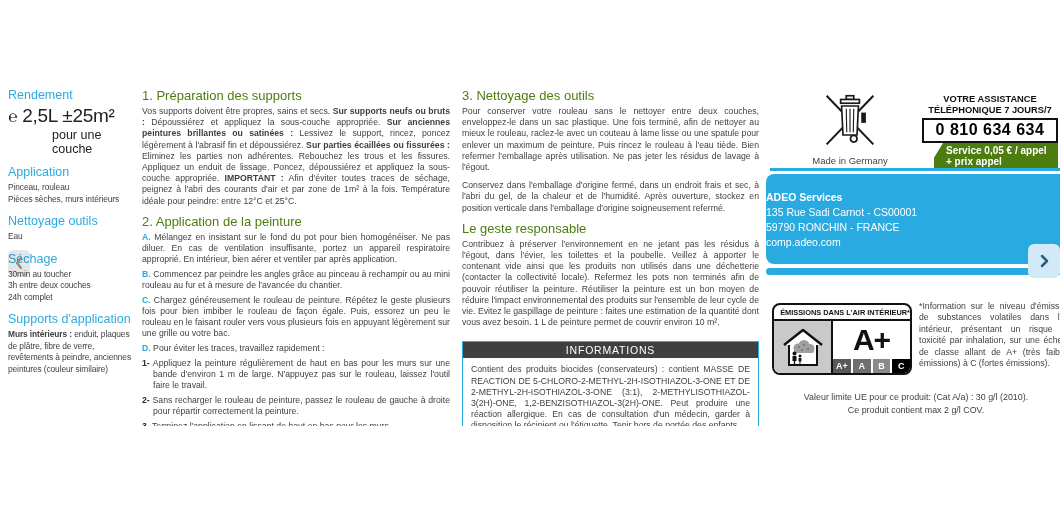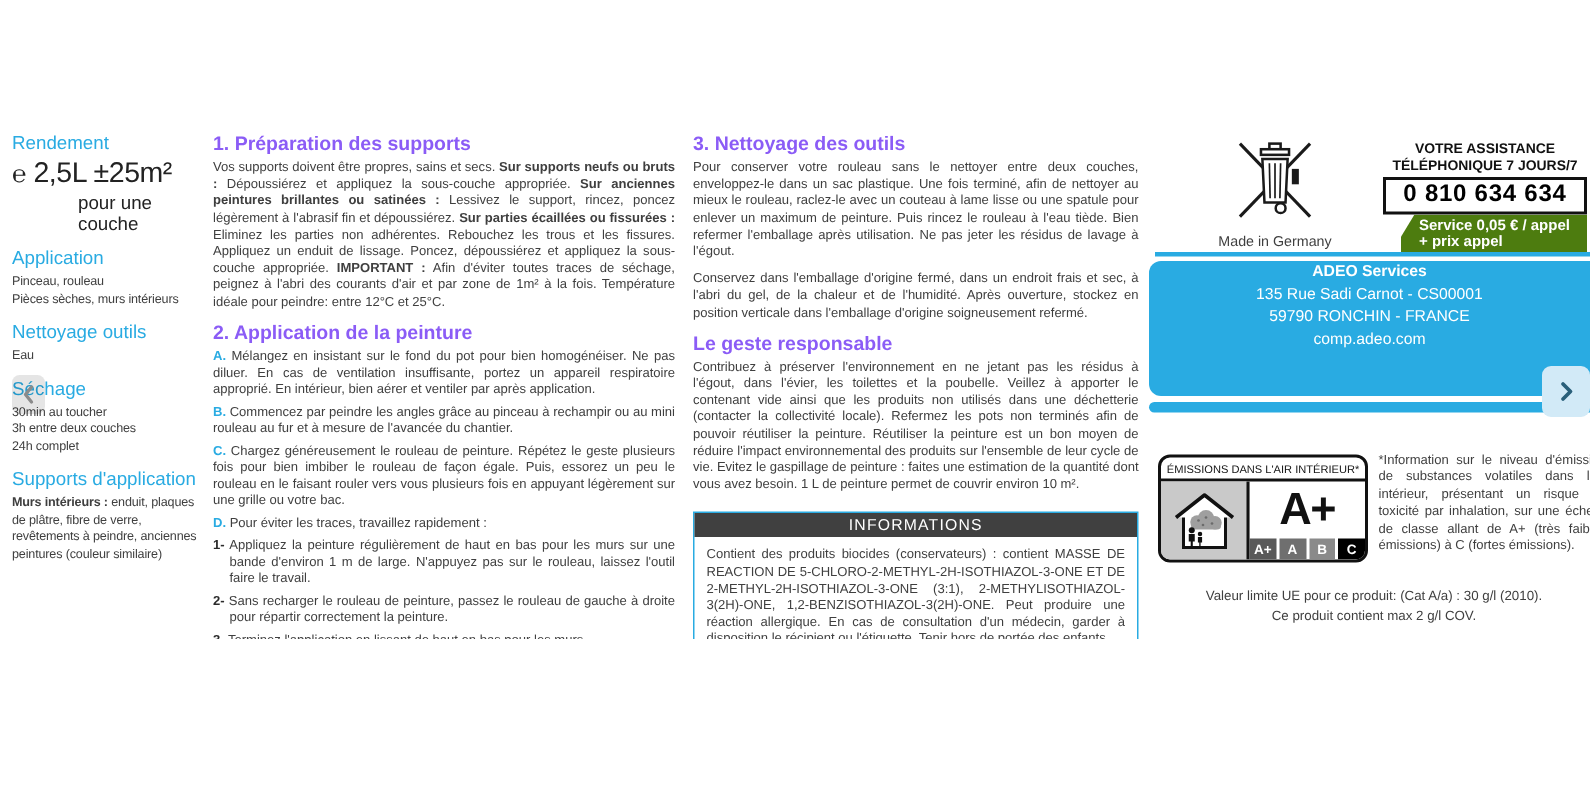--- a/index.html
+++ b/index.html
@@ -22,21 +22,21 @@
   
   .nav{position:absolute;border:none;display:flex;align-items:center;justify-content:center;cursor:pointer;padding:0;}
   .nav.prev{left:8px;top:250px;width:22px;height:26px;background:rgba(0,0,0,0.10);border-radius:5px;}
   .nav.next{left:1028px;top:244px;width:32px;height:34px;background:#d2eaf7;border-radius:6px;}
   .nav svg{display:block;}
 
   
   .col{position:absolute;top:88px;}
   .col1{left:142px;width:308px;}
   .col2{left:462px;width:297px;}
-  .sec{color:#8b5cf6;font-size:13px;font-weight:700;margin:0 0 3px;}
+  .sec{color:#4d7c0f;font-size:13px;font-weight:400;margin:0 0 3px;}
   .sec.later{margin-top:7px;}
   .body{font-size:8.7px;line-height:11.2px;text-align:justify;margin:0 0 7px;}
   .item{margin:0 0 3.5px;text-align:justify;}
   .item.num{padding-left:11px;text-indent:-11px;}
 
   .info-box{margin-top:13px;border:1.5px solid #29abe2;background:#fff;}
   .info-head{background:#404040;color:#fff;text-align:center;font-size:10.5px;letter-spacing:0.8px;padding:2px 0;}
   .info-body{font-size:8.7px;line-height:11.2px;text-align:justify;margin:0;padding:6px 8px 9px;}
 
   
@@ -44,28 +44,28 @@
   .made{font-size:9.5px;margin-top:1px;color:#3f3f3f;}
 
   .assist{position:absolute;left:922px;top:94px;width:136px;text-align:center;color:#111;}
   .assist-l1{font-weight:700;font-size:9.3px;line-height:10.5px;}
   .phone-box{border:2.5px solid #111;font-weight:700;font-size:16px;letter-spacing:0.5px;margin-top:3px;padding:1px 0 2px;background:#fff;color:#000000;}
   .service-box{margin-left:12px;background:#4d7c0f;color:#fff;font-weight:700;font-size:10px;line-height:10.5px;
     text-align:left;padding:3px 4px 3px 12px;clip-path:polygon(0 55%,9px 0,100% 0,100% 100%,0 100%);}
 
   .band-top{position:absolute;left:770px;top:168px;width:290px;height:3px;background:#29abe2;}
   .band{position:absolute;left:766px;top:174px;width:294px;height:90px;background:#29abe2;border-radius:8px 0 0 8px;
-    color:#fff;text-align:center;padding-top:0;box-sizing:border-box;}
+    color:#fff;padding-top:16px;box-sizing:border-box;}
   .addr-name{font-weight:700;font-size:10.5px;line-height:15px;}
   .addr-line{font-size:10.5px;line-height:15px;}
   .band-strip{position:absolute;left:766px;top:268px;width:294px;height:7px;background:#29abe2;border-radius:4px 0 0 4px;}
 
   .em-label{position:absolute;left:772px;top:303px;width:140px;height:72px;border:2.5px solid #111;border-radius:8px;
     background:#fff;box-sizing:border-box;display:flex;flex-direction:column;overflow:hidden;}
-  .em-head{font-size:7.4px;font-weight:400;color:#111;text-align:center;padding:2.5px 0 2px;border-bottom:2px solid #111;}
+  .em-head{font-size:7.4px;font-weight:700;color:#111;text-align:right;padding:2.5px 0 2px;border-bottom:2px solid #111;}
   .em-body{flex:1;display:flex;min-height:0;}
   .em-house{width:57px;background:#c9c9c9;border-right:2px solid #111;display:flex;align-items:center;justify-content:center;}
   .em-right{flex:1;display:flex;flex-direction:column;min-width:0;}
   .em-grade{flex:1;display:flex;align-items:center;justify-content:center;font-size:30px;font-weight:700;color:#111;
     letter-spacing:-1px;line-height:1;}
   .em-scale{display:flex;height:14px;gap:2px;}
   .em-cell{flex:1;color:#fff;font-weight:700;font-size:9px;display:flex;align-items:center;justify-content:center;}
   .c0{background:#595959}.c1{background:#6f6f6f}.c2{background:#8a8a8a}.c3{background:#000}
 
   .em-note{position:absolute;left:919px;top:301px;width:152px;font-size:8.7px;line-height:11.4px;text-align:justify;margin:0;}

